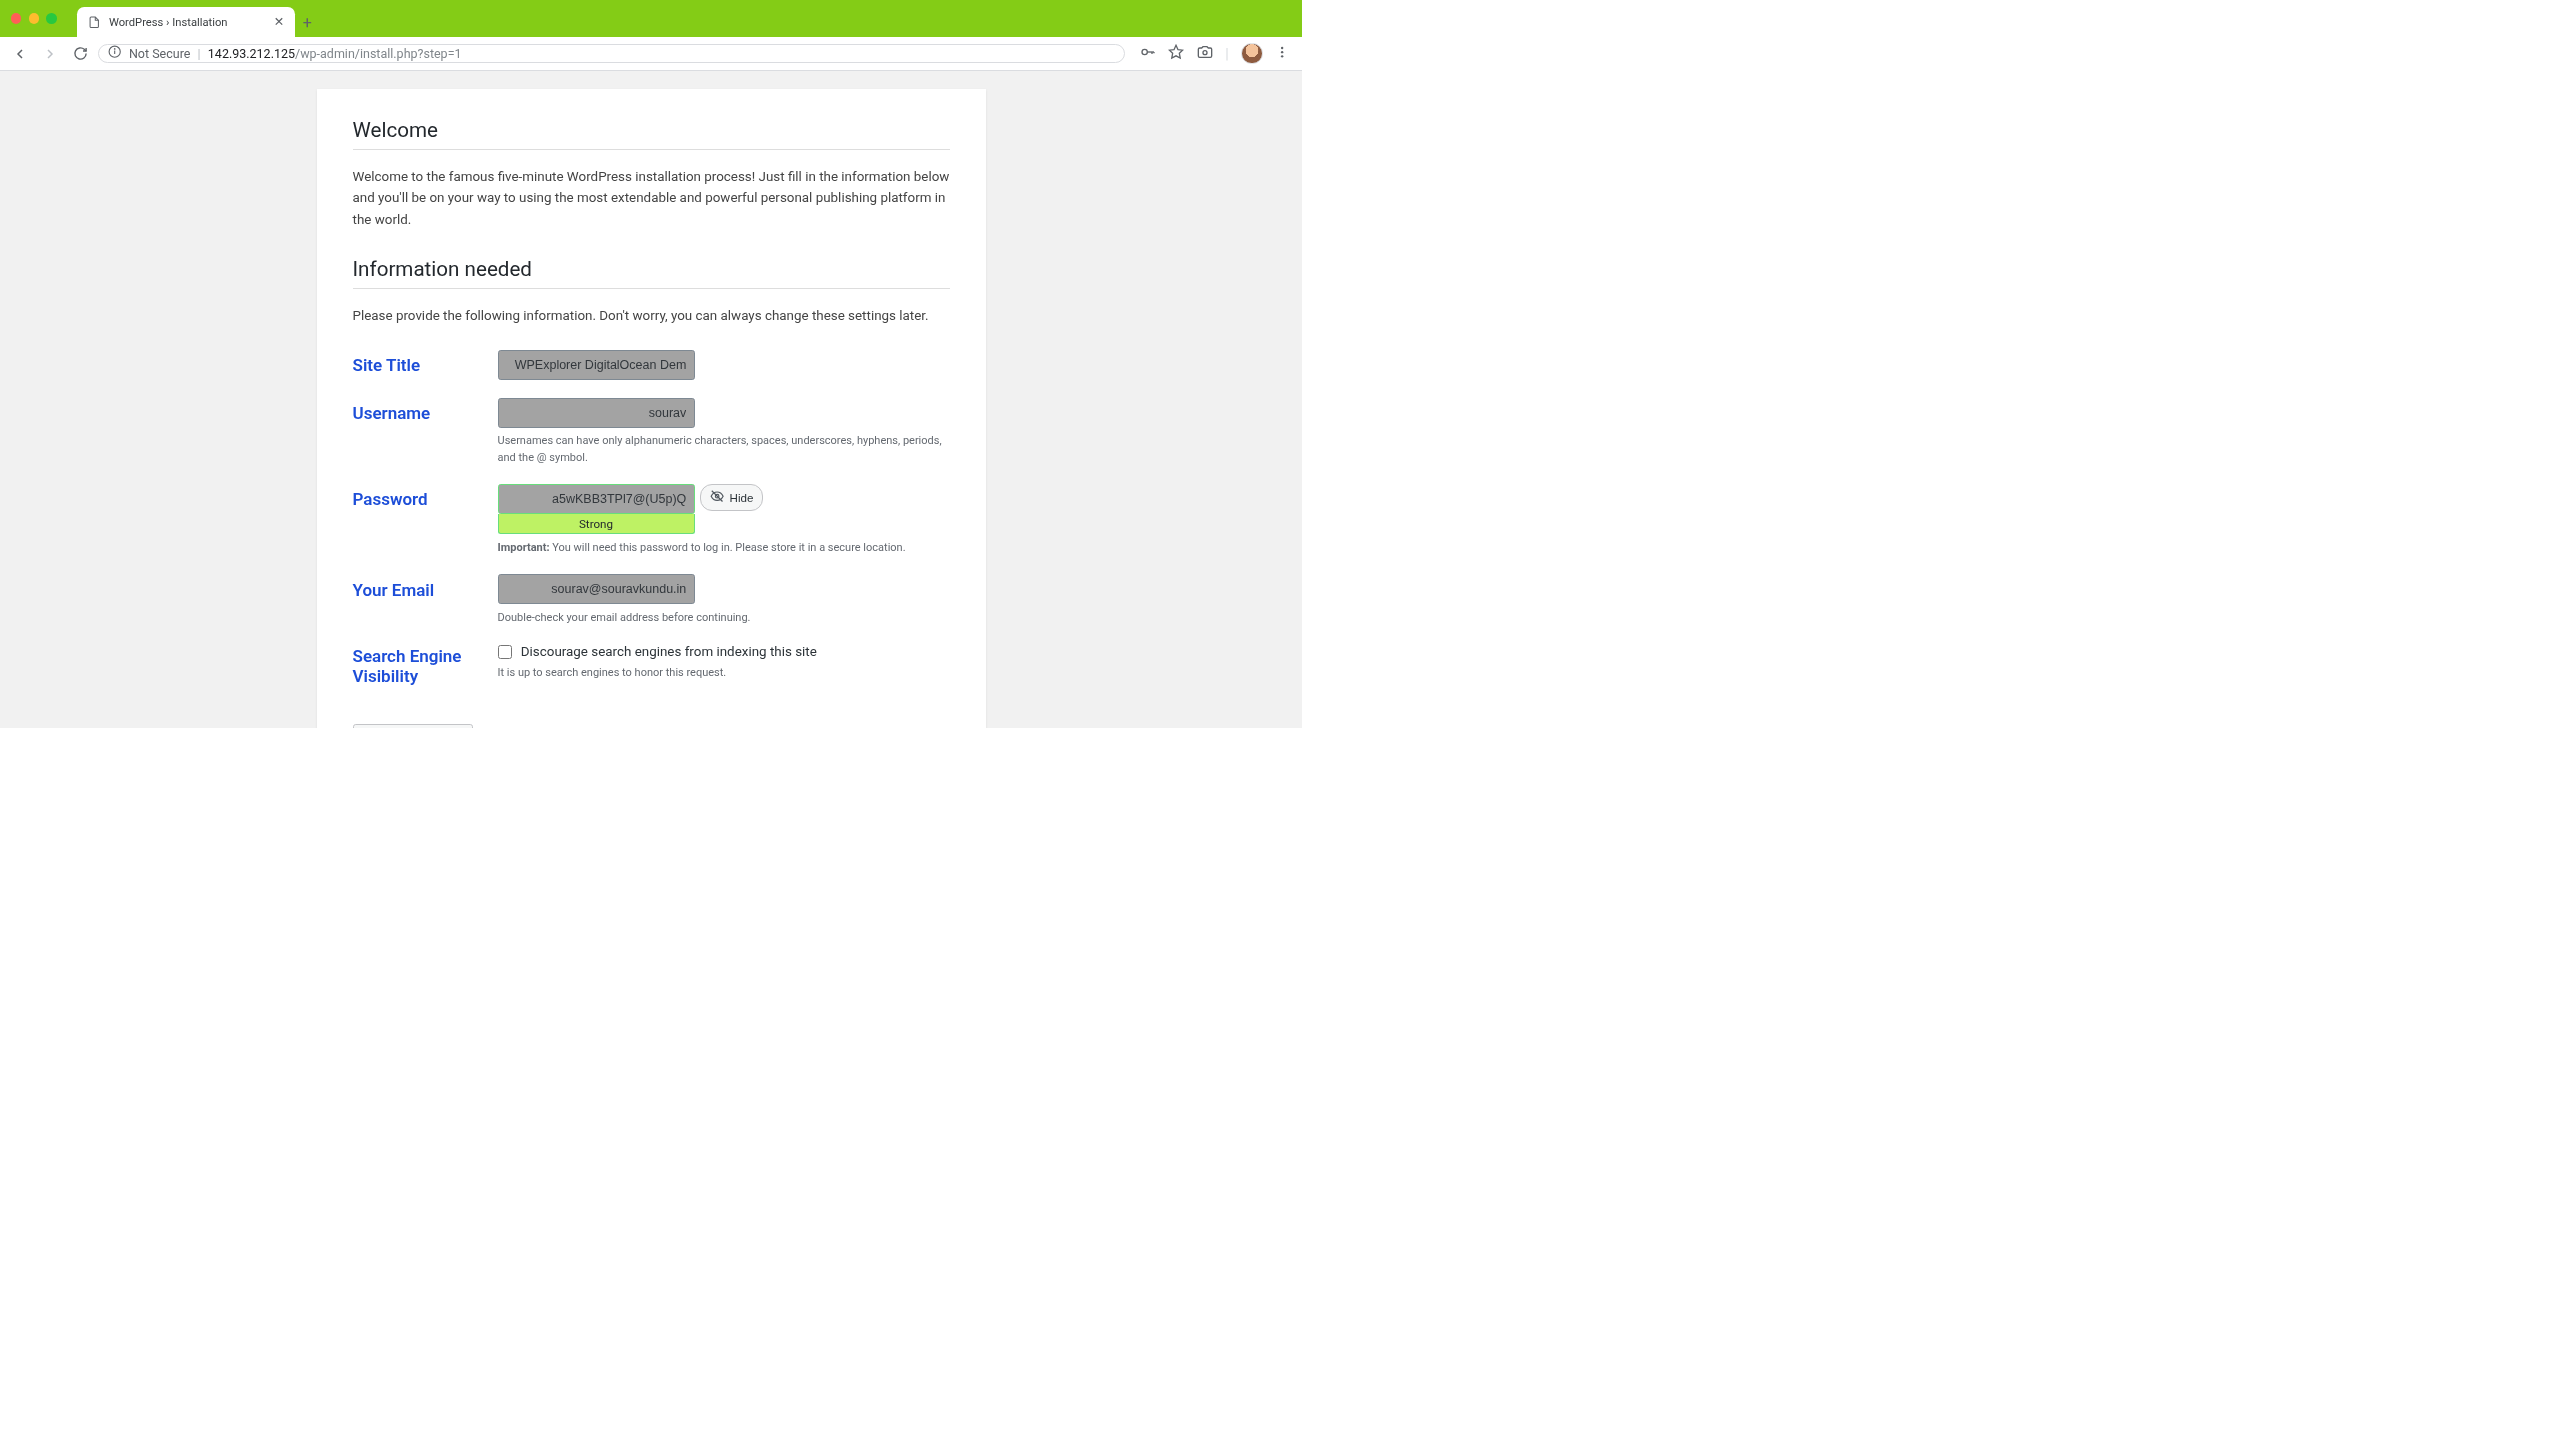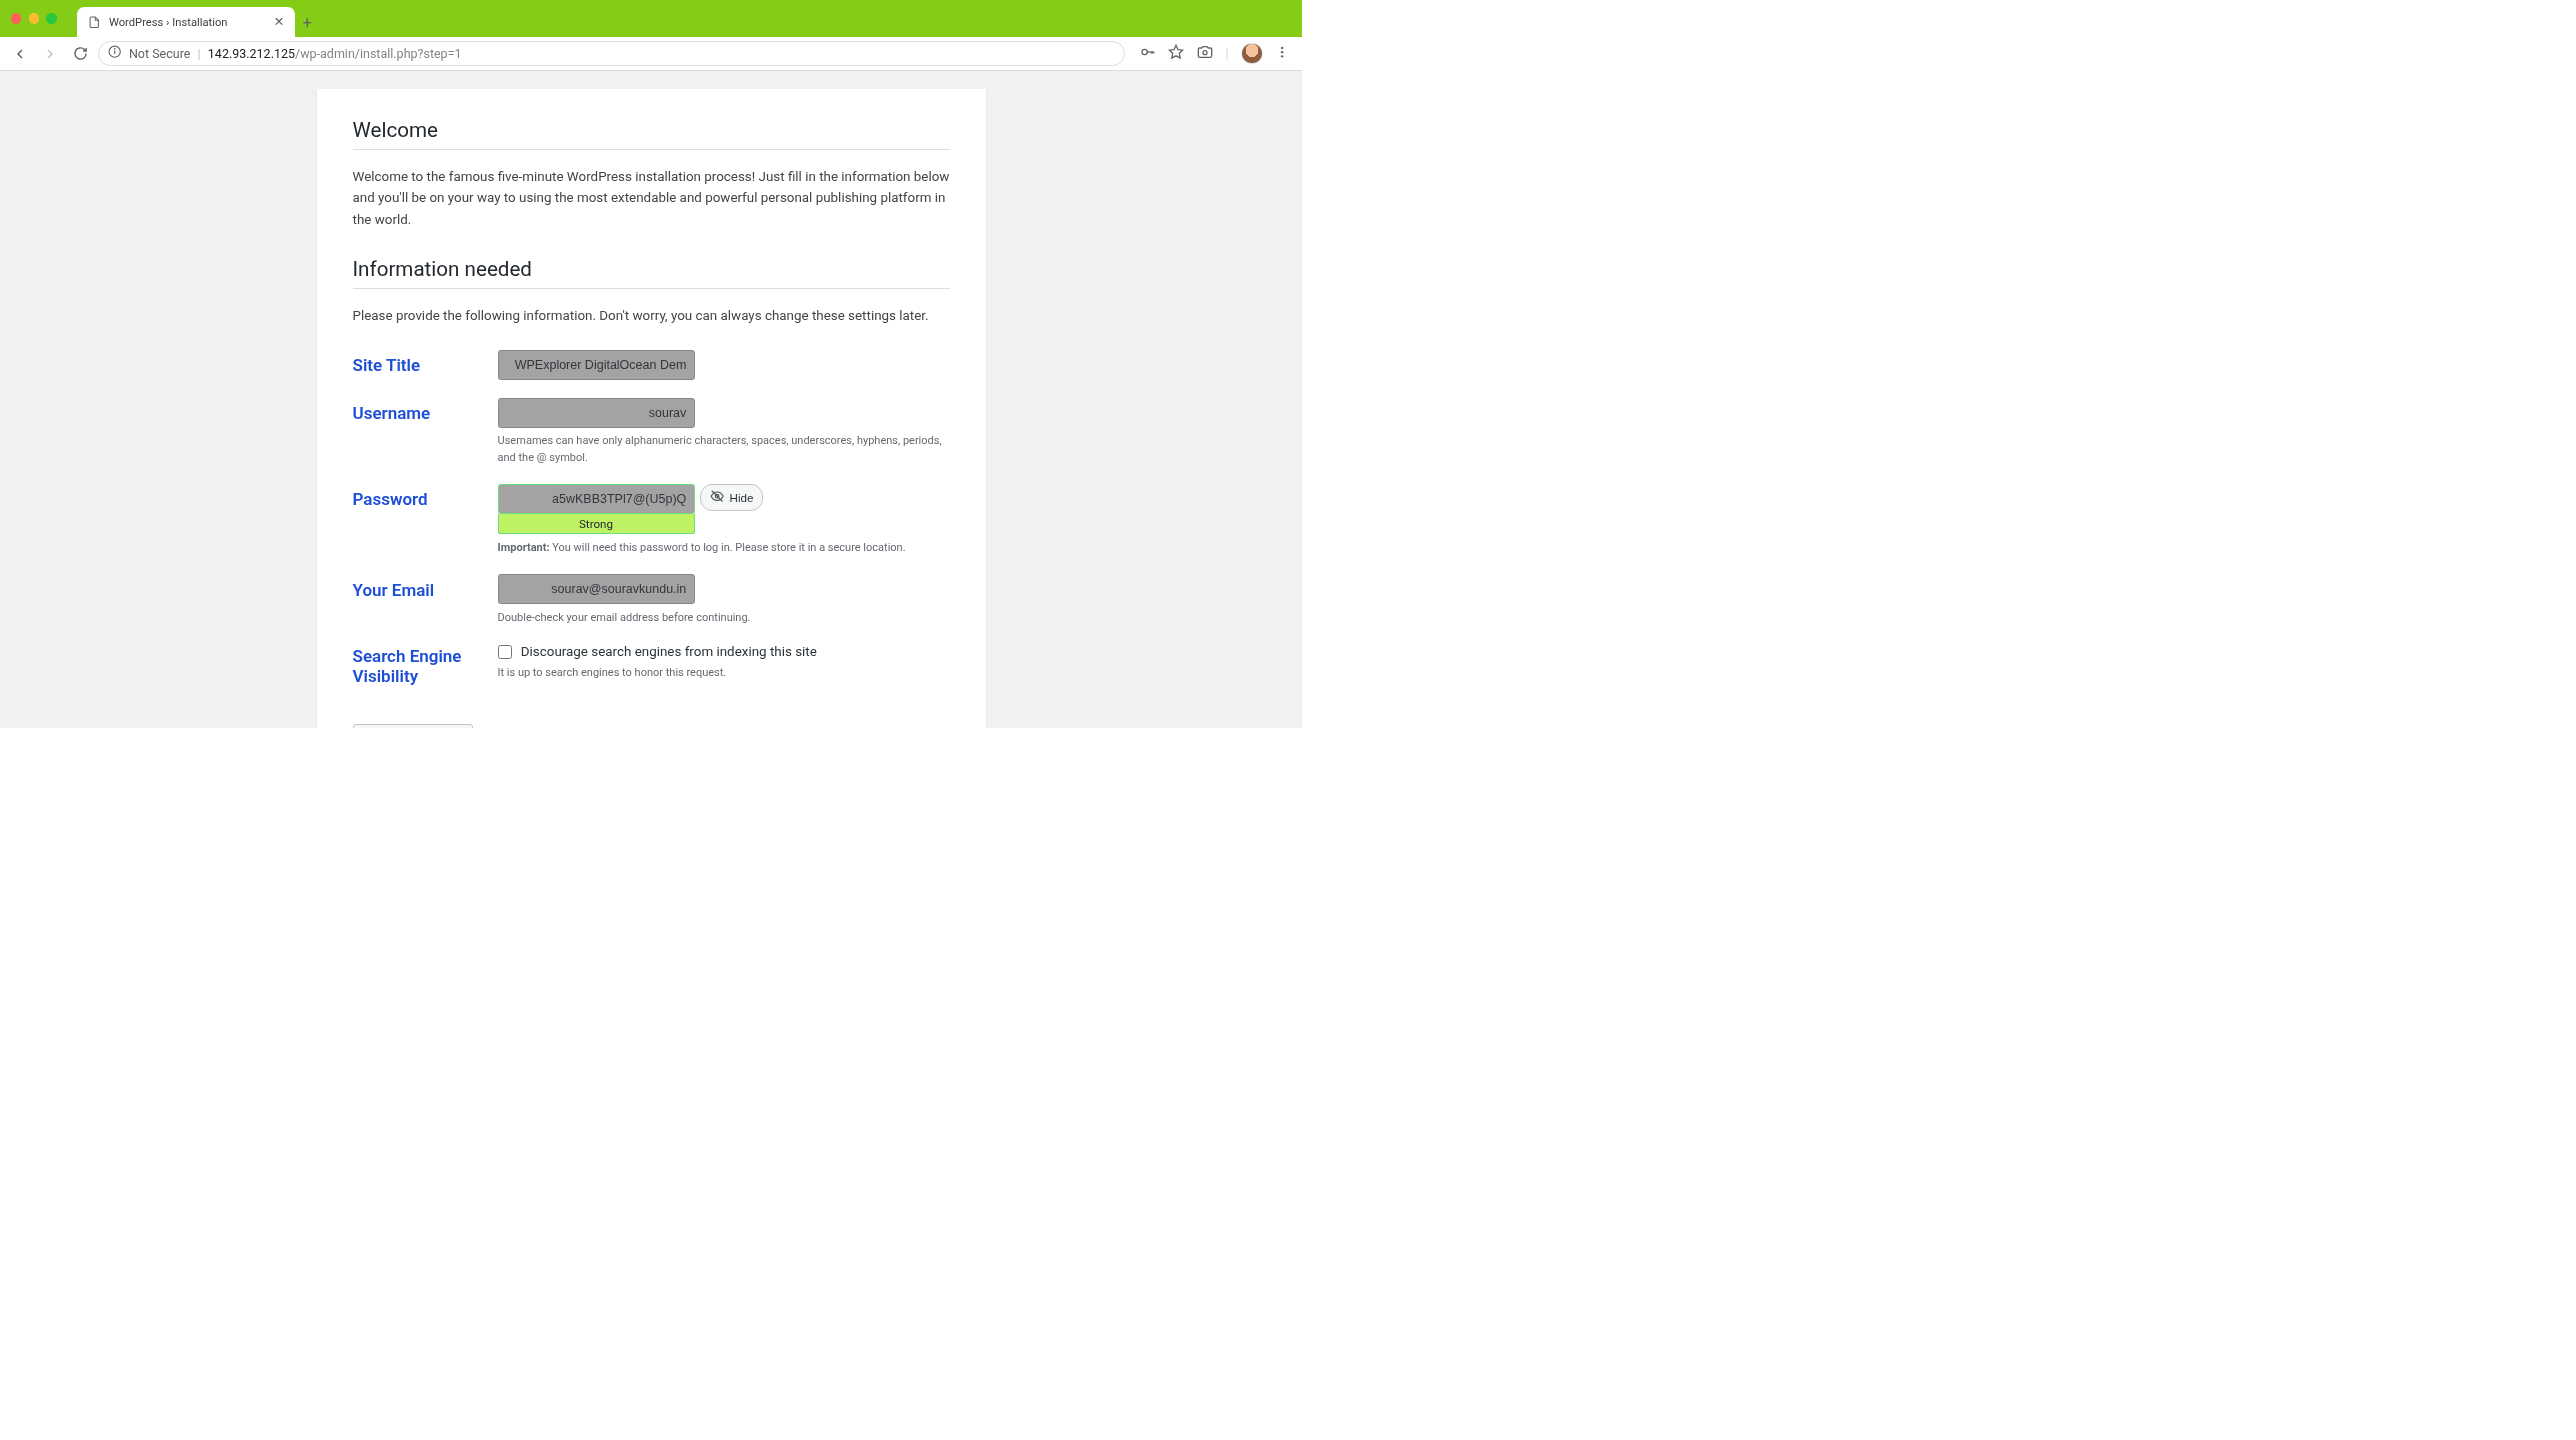--- a/index.html
+++ b/index.html
@@ -53,21 +53,21 @@
     border-bottom: 0.9px solid #dadce0;
     display: flex;
     align-items: center;
     padding: 0 7.2px;
     gap: 5.4px;
   }
   .nav-btn { width:25px; height:25px; display:flex; align-items:center; justify-content:center; color:#5f6368; border-radius:50%; }
   .nav-btn.disabled { color:#bdc1c6; }
   .addr {
     flex:1;
-    height:25px;
+    height:19px;
     border:0.9px solid #dadce0;
     border-radius:12.5px;
     display:flex;
     align-items:center;
     padding:0 9px;
     gap:7.2px;
     font-size:12.5px;
     color:#5f6368;
   }
   .addr .sec-label { color:#5f6368; }

